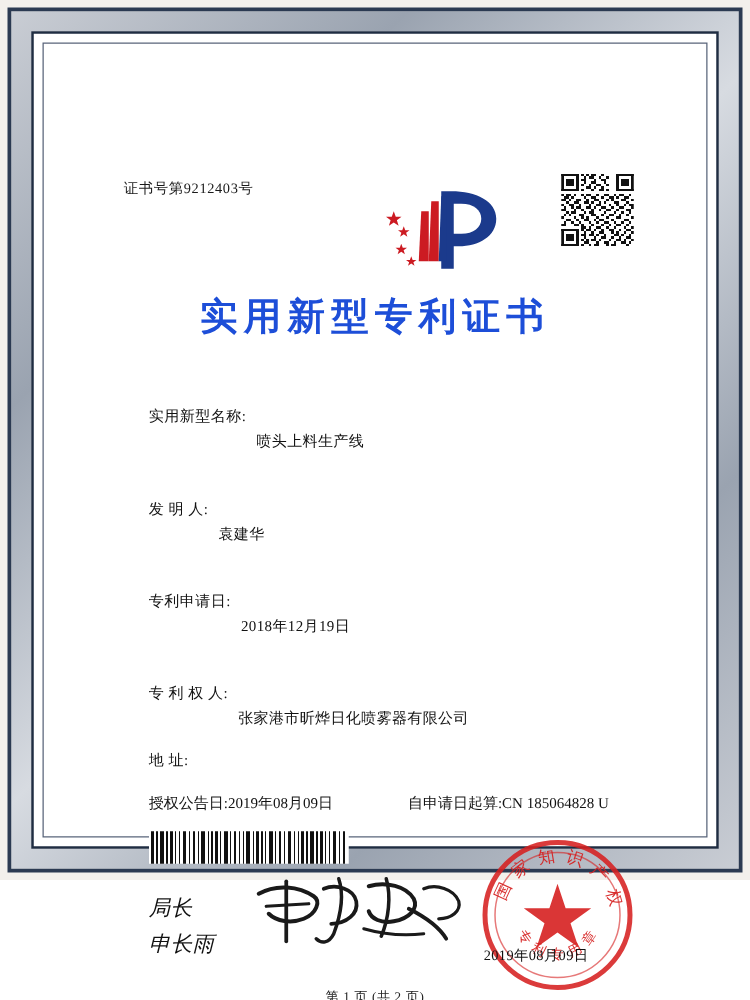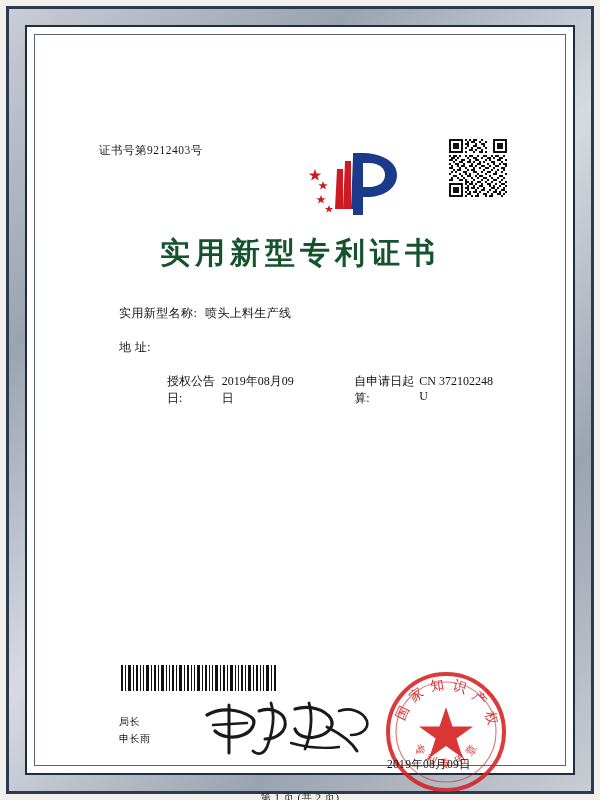--- a/index.html
+++ b/index.html
@@ -11,21 +11,21 @@
     width: 600px;
     height: 800px;
     font-family: "Liberation Serif", "DejaVu Serif", serif;
     overflow: hidden;
   }
 
   
   .page {
     position: relative;
     width: 600px;
-    height: 800px;
+    height: 704px;
     background: #f2f0ec;
     box-sizing: border-box;
   }
   .frame-outer {
     position: absolute;
     left: 6px; top: 6px; right: 6px; bottom: 6px;
     border: 3px solid #2b3a52;
     background: linear-gradient(135deg,#c9cdd4 0%, #9aa3b0 25%, #d7dbe1 50%, #9aa3b0 75%, #c9cdd4 100%);
     box-sizing: border-box;
   }
@@ -80,21 +80,21 @@
 
   
   .title {
     position: absolute;
     top: 176px;
     left: 0; right: 0;
     text-align: center;
     font-size: 30px;
     font-weight: bold;
     letter-spacing: 5px;
-    color: #14532d;
+    color: #1d4ed8;
     font-family: "Liberation Serif", "DejaVu Serif", serif;
   }
 
   
   .fields {
     position: absolute;
     left: 62px;
     top: 248px;
     right: 50px;
   }
@@ -106,28 +106,28 @@
     color: #121212;
     line-height: 1.4;
   }
   .row .lbl {
     white-space: nowrap;
     letter-spacing: 0.4px;
   }
   .row .val {
     margin-left: 8px;
     letter-spacing: 0.3px;
+    margin-top: 40px;
   }
   .row-inline {
     display: flex;
     align-items: flex-start;
     font-size: 12px;
     color: #121212;
     margin-bottom: 17px;
-    margin-left: 48px;
   }
   .row-inline .seg2 {
     margin-left: 60px;
     display: flex;
     align-items: baseline;
   }
 
   
   .body-text {
     position: absolute;
@@ -152,24 +152,25 @@
     top: 608px;
     width: 160px;
     height: 26px;
   }
 
   
   .sig-block {
     position: absolute;
     left: 62px;
     top: 656px;
-    font-size: 10px;
+    font-size: 17px;
     color: #111;
     line-height: 1.7;
     letter-spacing: 0.5px;
+    font-style: italic;
   }
   .sig-script {
     position: absolute;
     left: 142px;
     top: 640px;
     width: 180px;
     height: 64px;
   }
 
   
@@ -444,28 +445,40 @@
         </div>
 
         <div class="title">实用新型专利证书</div>
 
         <div class="fields">
           <div class="row">
             <span class="lbl">实用新型名称:</span>
             <span class="val">喷头上料生产线</span>
           </div>
           <div class="row">
+            <span class="lbl">发 明 人:</span>
+            <span class="val">袁建华</span>
+          </div>
+          <div class="row">
+            <span class="lbl">专利申请日:</span>
+            <span class="val">2018年12月19日</span>
+          </div>
+          <div class="row">
+            <span class="lbl">专 利 权 人:</span>
+            <span class="val">张家港市昕烨日化喷雾器有限公司</span>
+          </div>
+          <div class="row">
             <span class="lbl">地        址:</span>
           </div>
           <div class="row-inline">
             <span class="lbl">授权公告日:</span>
             <span class="val">2019年08月09日</span>
             <span class="seg2">
               <span class="lbl">自申请日起算:</span>
-              <span class="val">CN 372102248 U</span>
+              <span class="val">CN 185064828 U</span>
             </span>
           </div>
         </div>
 
         <div class="body-text">
         </div>
 
         <div class="barcode">
           <svg viewBox="0 0 160 26" width="160" height="26" xmlns="http://www.w3.org/2000/svg" shape-rendering="crispEdges">
             <rect width="160" height="26" fill="#ffffff"></rect>

